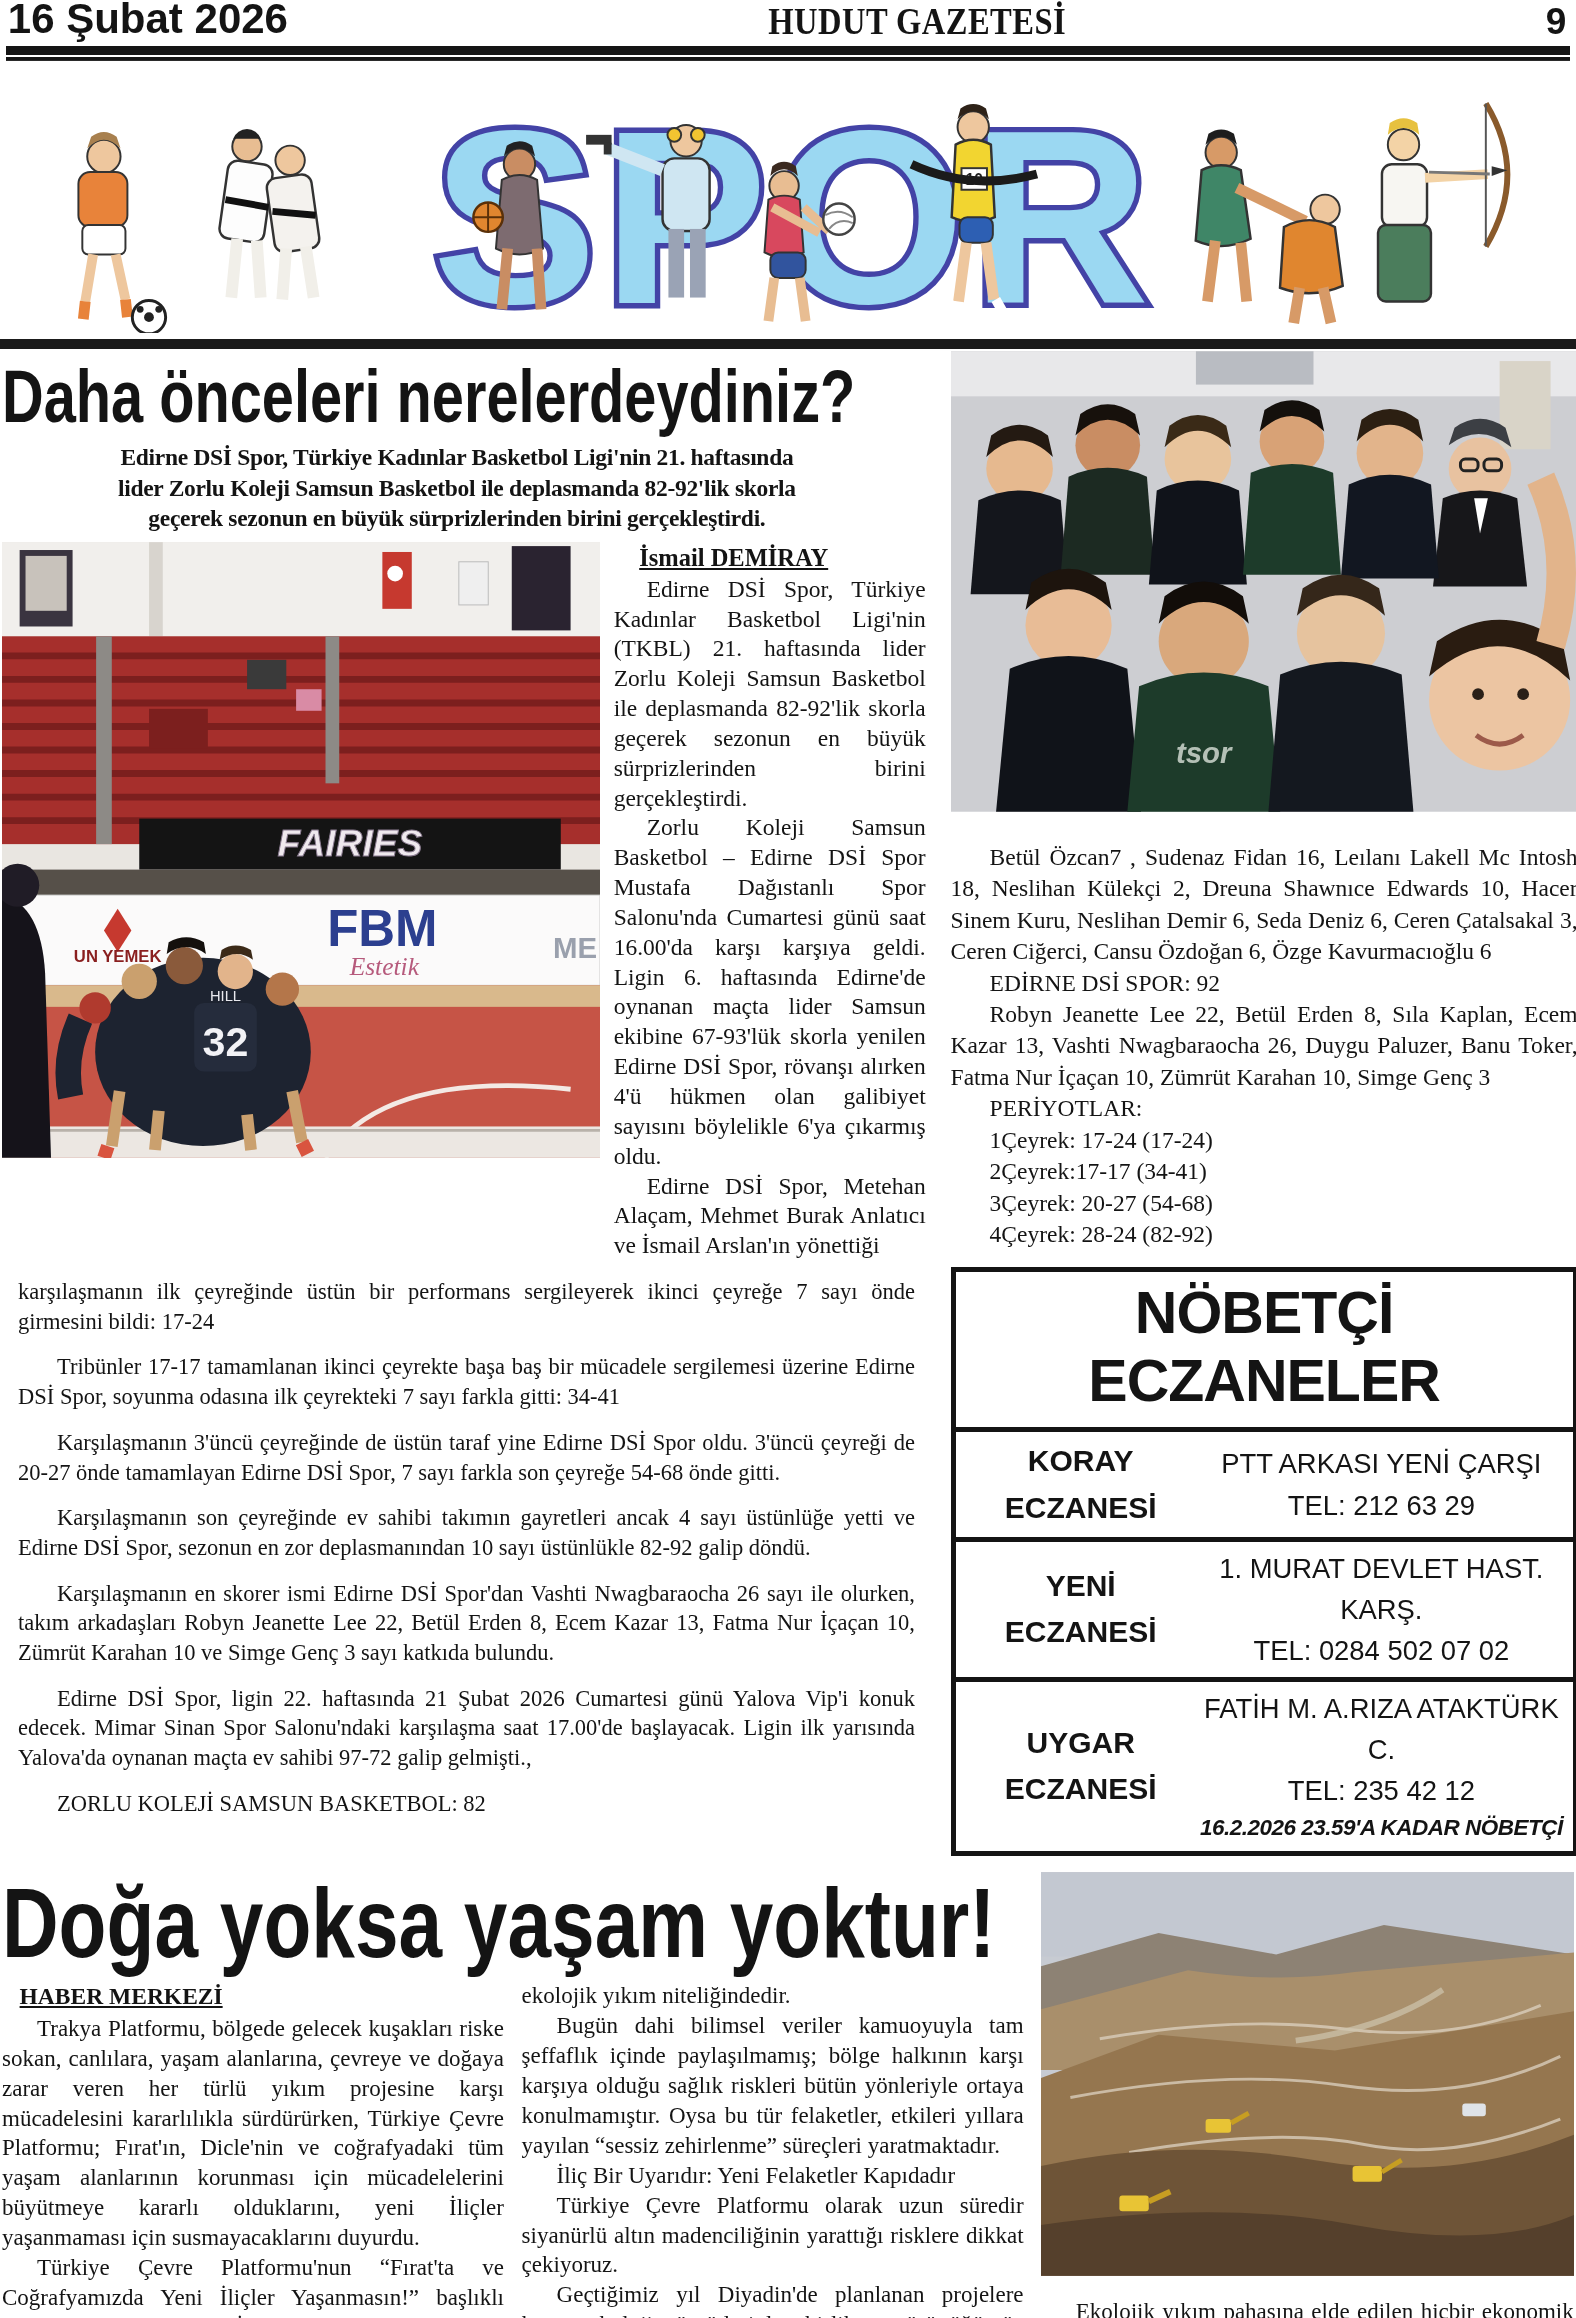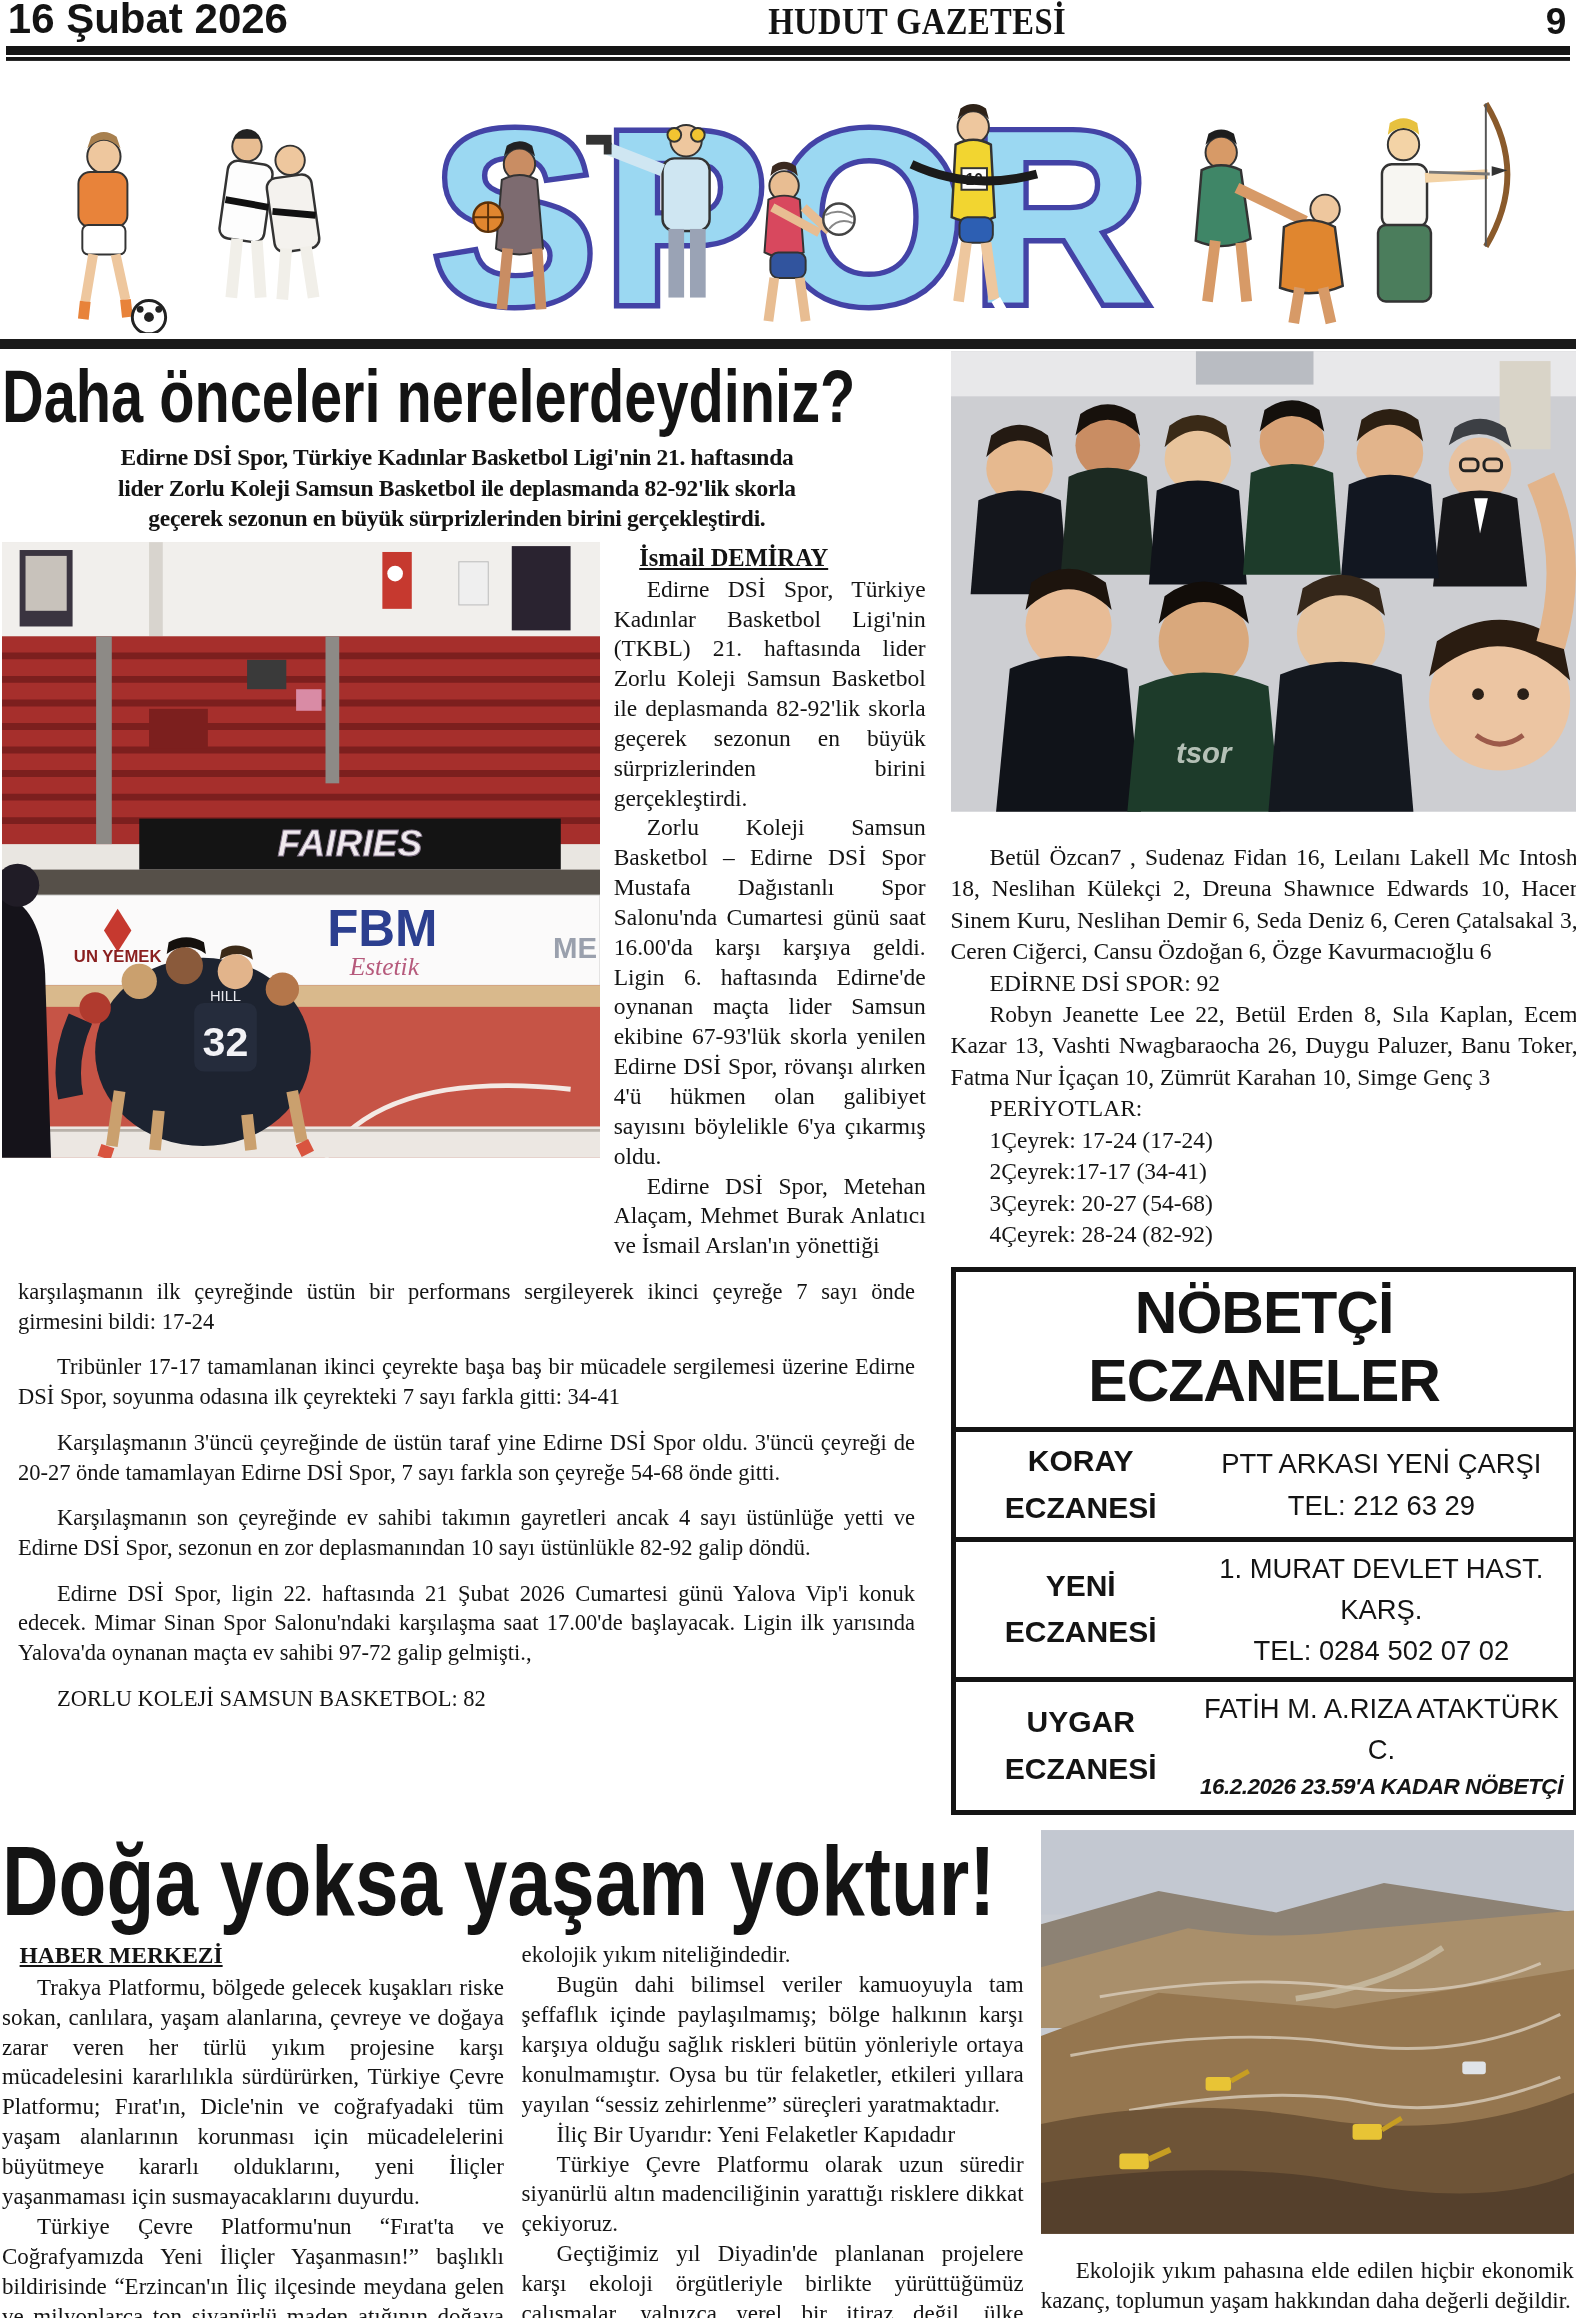--- a/index.html
+++ b/index.html
@@ -258,20 +258,21 @@
         <p>Zorlu Koleji Samsun Basketbol – Edirne DSİ Spor Mustafa Dağıstanlı Spor Salonu'nda Cumartesi günü saat 16.00'da karşı karşıya geldi. Ligin 6. haftasında Edirne'de oynanan maçta lider Samsun ekibine 67-93'lük skorla yenilen Edirne DSİ Spor, rövanşı alırken 4'ü hükmen olan galibiyet sayısını böylelikle 6'ya çıkarmış oldu.</p>
         <p>Edirne DSİ Spor, Metehan Alaçam,  Mehmet Burak Anlatıcı ve İsmail Arslan'ın yönettiği</p>
       </div>
     </div>
 
     <div class="full-paras">
       <p class="noind">karşılaşmanın ilk çeyreğinde üstün bir performans sergileyerek ikinci çeyreğe 7 sayı önde girmesini bildi: 17-24</p>
       <p>Tribünler 17-17 tamamlanan ikinci çeyrekte başa baş bir mücadele sergilemesi üzerine   Edirne DSİ Spor, soyunma odasına ilk çeyrekteki 7 sayı farkla gitti: 34-41</p>
       <p>Karşılaşmanın 3'üncü çeyreğinde de üstün taraf yine Edirne DSİ Spor oldu. 3'üncü çeyreği de 20-27 önde tamamlayan Edirne DSİ Spor, 7 sayı farkla son çeyreğe 54-68 önde gitti.</p>
       <p>Karşılaşmanın son çeyreğinde ev sahibi takımın gayretleri ancak 4 sayı üstünlüğe yetti ve Edirne DSİ Spor, sezonun en zor deplasmanından 10 sayı üstünlükle 82-92 galip döndü.</p>
+      <p>Karşılaşmanın en skorer ismi Edirne DSİ Spor'dan Vashti Nwagbaraocha 26 sayı ile olurken, takım arkadaşları Robyn Jeanette Lee 22, Betül Erden 8, Ecem Kazar 13, Fatma Nur İçaçan 10, Zümrüt Karahan 10 ve Simge Genç 3 sayı katkıda bulundu.</p>
       <p>Edirne DSİ Spor, ligin 22. haftasında 21 Şubat 2026 Cumartesi günü Yalova Vip'i konuk edecek. Mimar Sinan Spor Salonu'ndaki karşılaşma saat 17.00'de başlayacak. Ligin ilk yarısında Yalova'da oynanan maçta ev sahibi 97-72 galip gelmişti.,</p>
       <p>ZORLU KOLEJİ SAMSUN BASKETBOL: 82</p>
     </div>
   </div>
 
   <div class="rail">
 
     <div>
       <svg width="627" height="461" viewBox="0 0 640 470">
         <rect width="640" height="470" fill="#cdced2"></rect>
@@ -361,20 +362,21 @@
           <div>TEL:  0284 502 07 02</div>
         </div>
       </div>
       <div class="ph-row">
         <div class="ph-name">
           <div>UYGAR</div>
           <div>ECZANESİ</div>
         </div>
         <div class="ph-info">
           <div>FATİH M. A.RIZA ATAKTÜRK C.</div>
+          <div>TEL: 235 42 12</div>
           <div class="ph-note">16.2.2026 23.59'A KADAR NÖBETÇİ</div>
         </div>
       </div>
     </div>
   </div>
 </div>
 
 <div class="art2 px">
   <div>
     <h1 class="headline2">Doğa yoksa yaşam yoktur!</h1>

